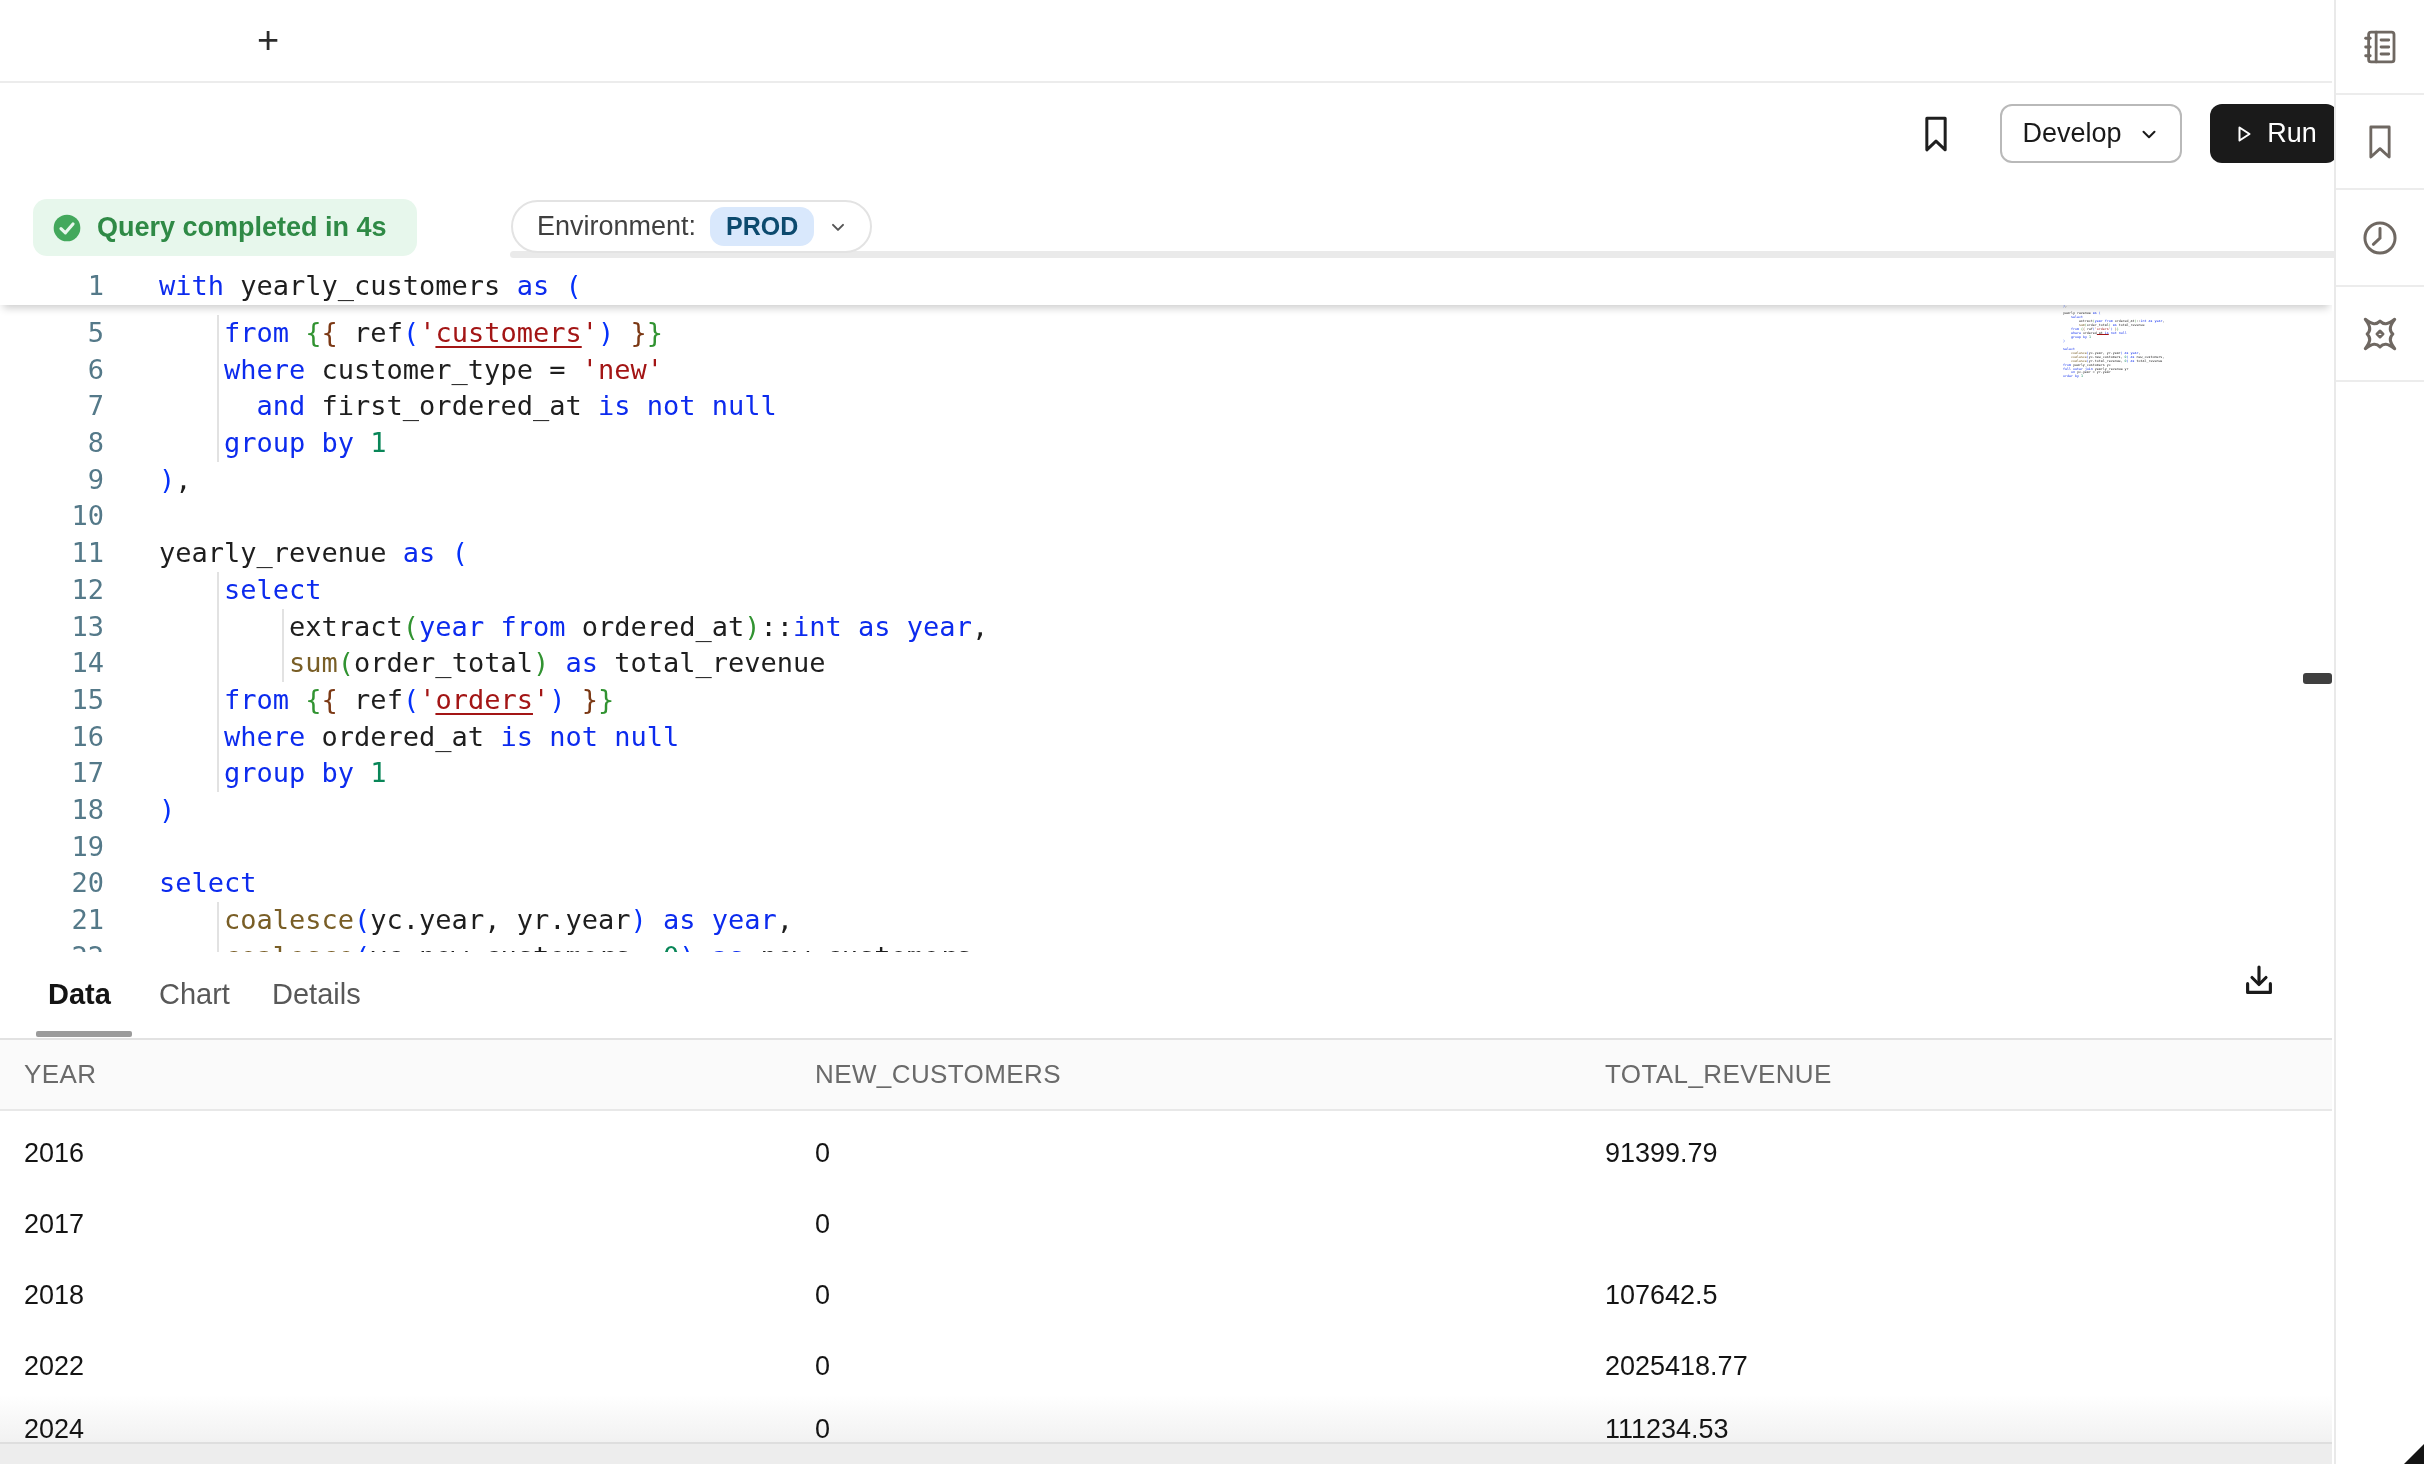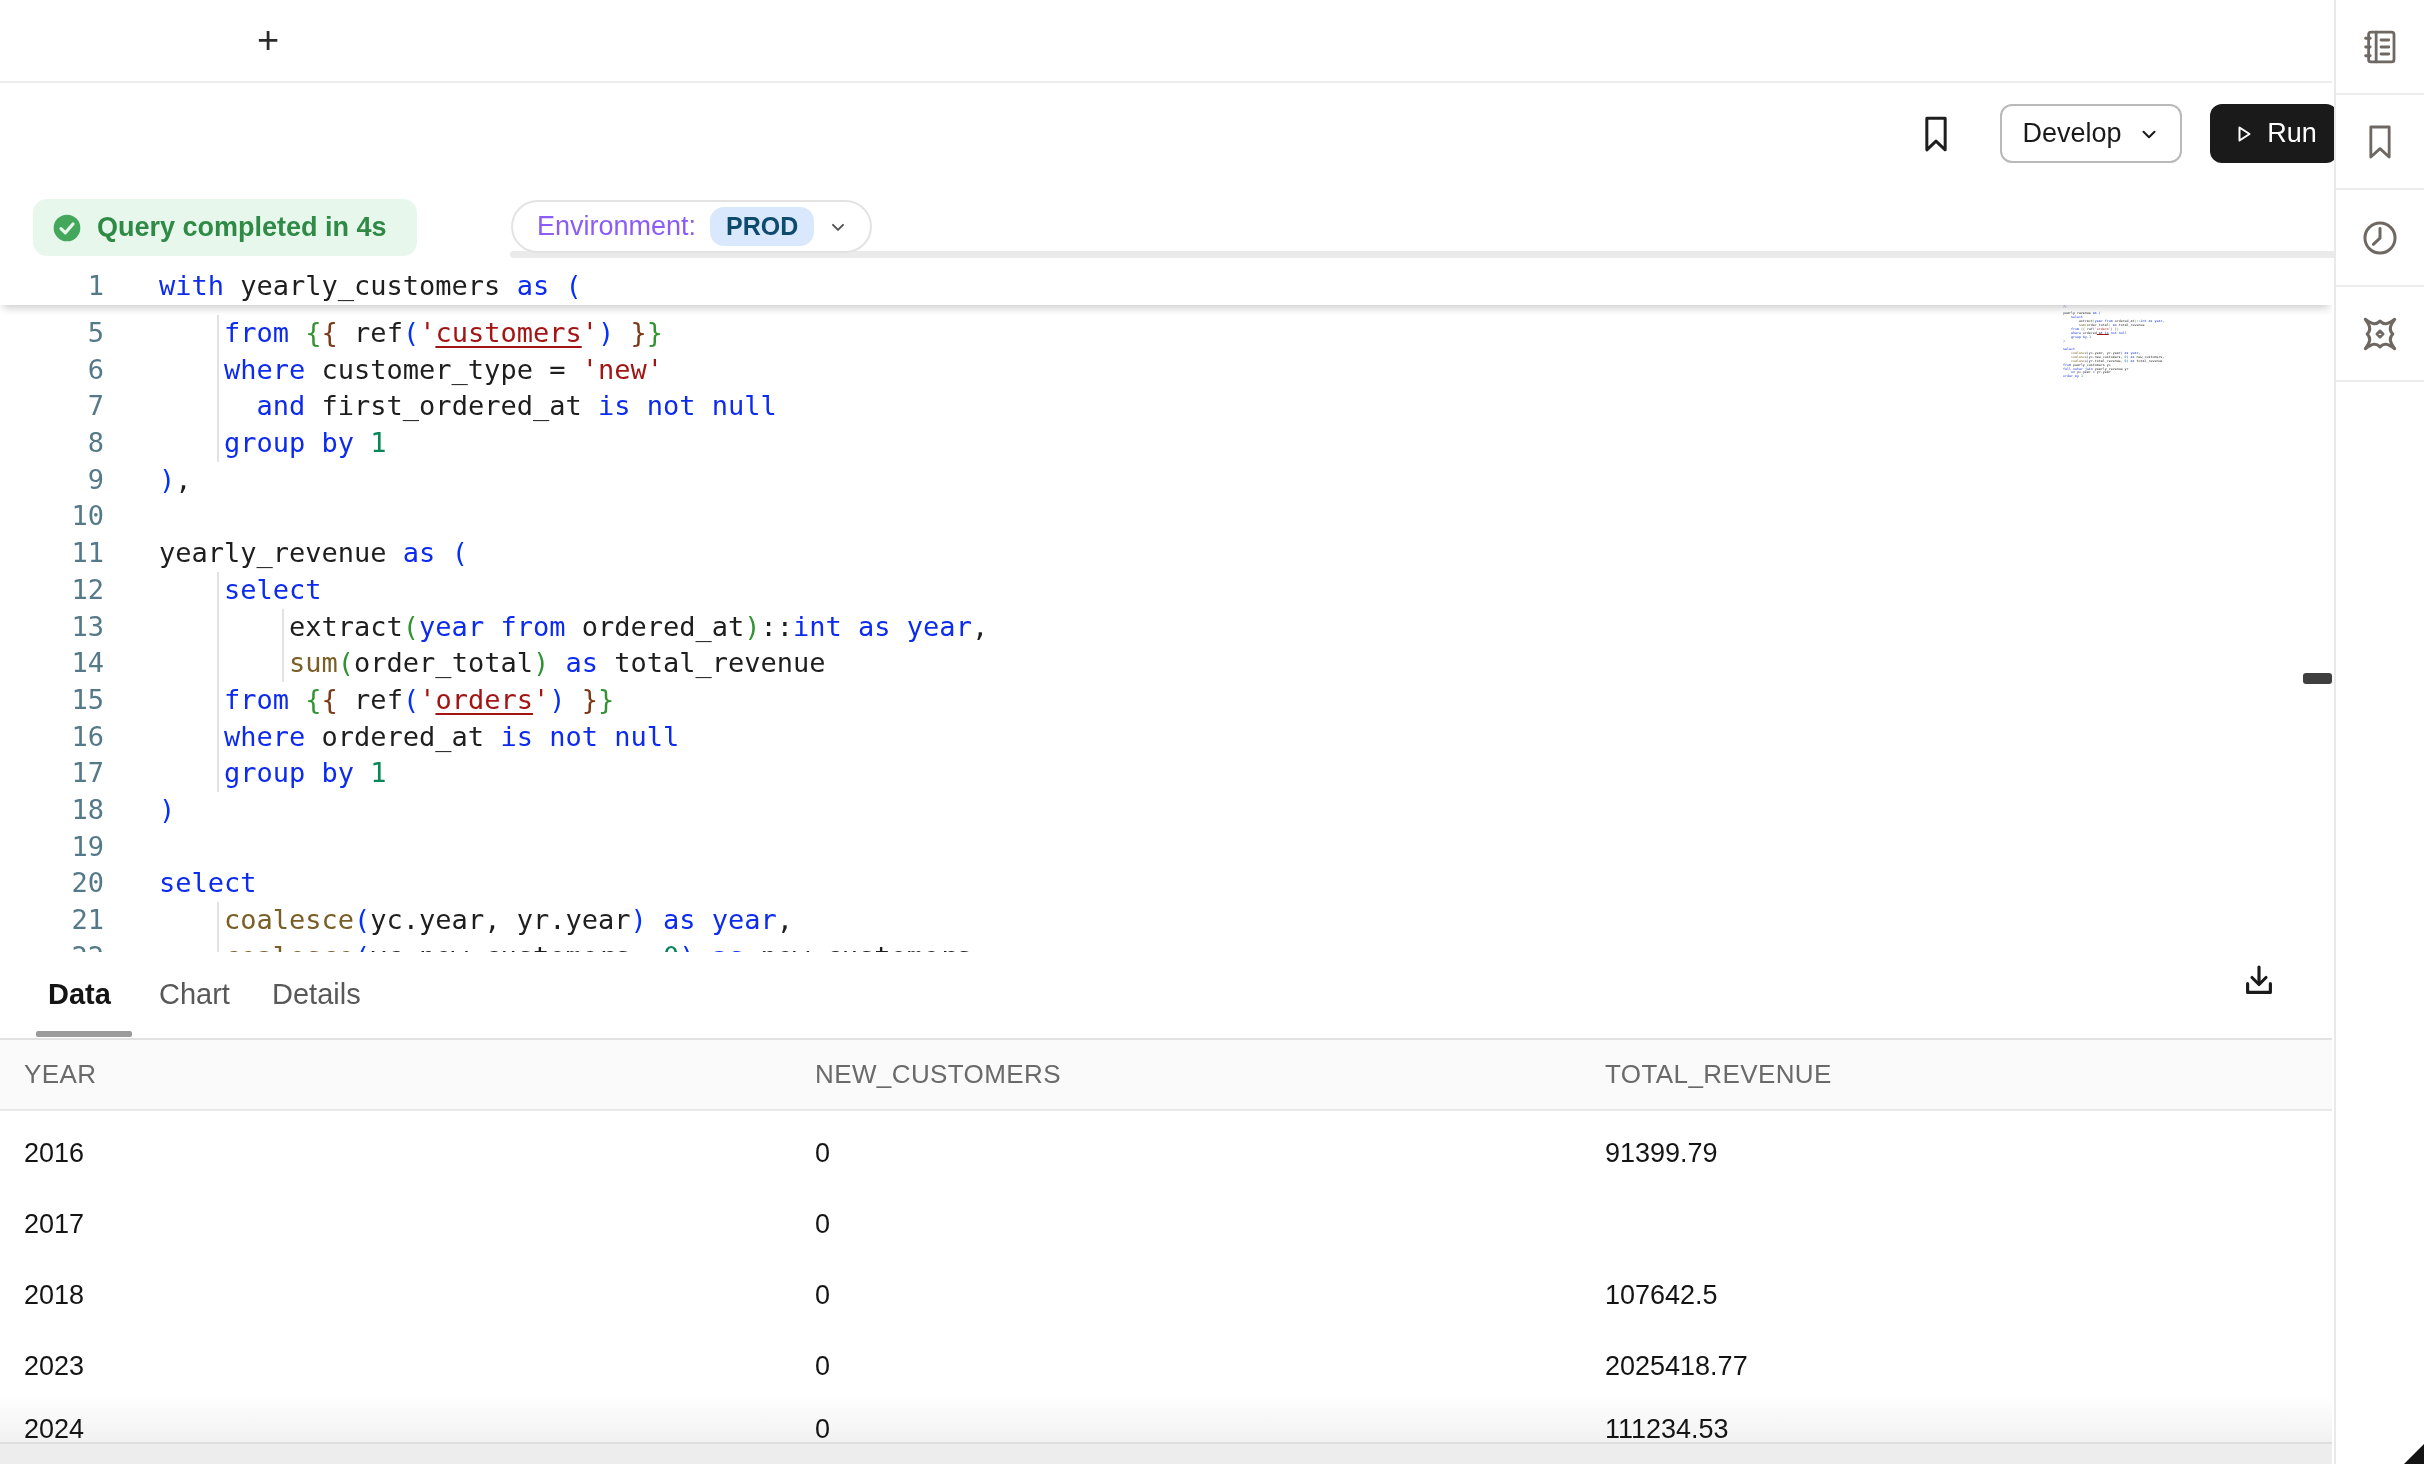--- a/index.html
+++ b/index.html
@@ -17,21 +17,21 @@
   
   .toolbar-bookmark { position:absolute; left:1916px; top:112px; width:40px; height:44px; }
   .btn-develop { position:absolute; left:2000px; top:104px; width:182px; height:59px; border:2px solid #b9b9b9; border-radius:12px; background:#fff; display:flex; align-items:center; justify-content:center; gap:16px; font-size:27px; color:#1a1a1a; cursor:pointer; }
   .btn-run { position:absolute; left:2210px; top:104px; width:128px; height:59px; border-radius:12px; background:#1a1a1a; color:#fff; display:flex; align-items:center; justify-content:center; gap:12px; font-size:27px; cursor:pointer; }
 
   
   .hscrollbar { position:absolute; left:510px; top:251px; width:1828px; height:7px; background:#eaeaea; border-radius:4px; z-index:0; }
   .pill-status { position:absolute; left:33px; top:199px; height:57px; padding:0 30px 0 18px; background:#e7f7ec; border-radius:14px; display:flex; align-items:center; gap:14px; z-index:2; }
   .pill-status span { color:#2f8a46; font-size:27px; font-weight:600; }
   .pill-env { position:absolute; left:511px; top:200px; height:53px; padding:0 22px 0 24px; background:#fff; border:2px solid #e3e3e3; border-radius:28px; display:flex; align-items:center; gap:14px; z-index:2; cursor:pointer; }
-  .env-label { font-size:27px; color:#8b5cf6; }
+  .env-label { font-size:27px; color:#404040; }
   .env-value { background:#d9e8fc; color:#0c4a6e; font-size:25px; font-weight:600; border-radius:14px; padding:5px 16px; }
 
   
   .editor { position:absolute; left:0; top:268px; width:2332px; height:684px; background:#fff; overflow:hidden; font-family:"DejaVu Sans Mono", monospace; }
   .code-line { position:relative; height:36.7px; line-height:36.7px; font-size:27px; white-space:pre; display:flex; }
   .ln { display:inline-block; width:118px; padding-right:14px; text-align:right; color:#547989; flex:0 0 auto; }
   .lc { display:inline-block; margin-left:41px; color:#1e1e1e; }
   .sticky-row { position:absolute; left:0; top:0; width:100%; height:37px; background:#fff; z-index:5; box-shadow:0 6px 8px -3px rgba(0,0,0,0.20); }
   .code-body { position:absolute; left:0; top:47px; width:100%; }
   .guide { position:absolute; top:0; bottom:0; width:1.5px; background:#e2e2e2; }
@@ -201,21 +201,21 @@
           <div class="trow" style="top: 230px;">
             <div>2017</div>
             <div>0</div>
           </div>
           <div class="trow" style="top: 301px;">
             <div>2018</div>
             <div>0</div>
             <div>107642.5</div>
           </div>
           <div class="trow" style="top: 372px;">
-            <div>2023</div>
+            <div>2022</div>
             <div>0</div>
             <div>2025418.77</div>
           </div>
           <div class="trow faded" style="top: 443px;">
             <div>2024</div>
             <div>0</div>
             <div>111234.53</div>
           </div>
         </div>
       <div class="bottom-track"></div>

